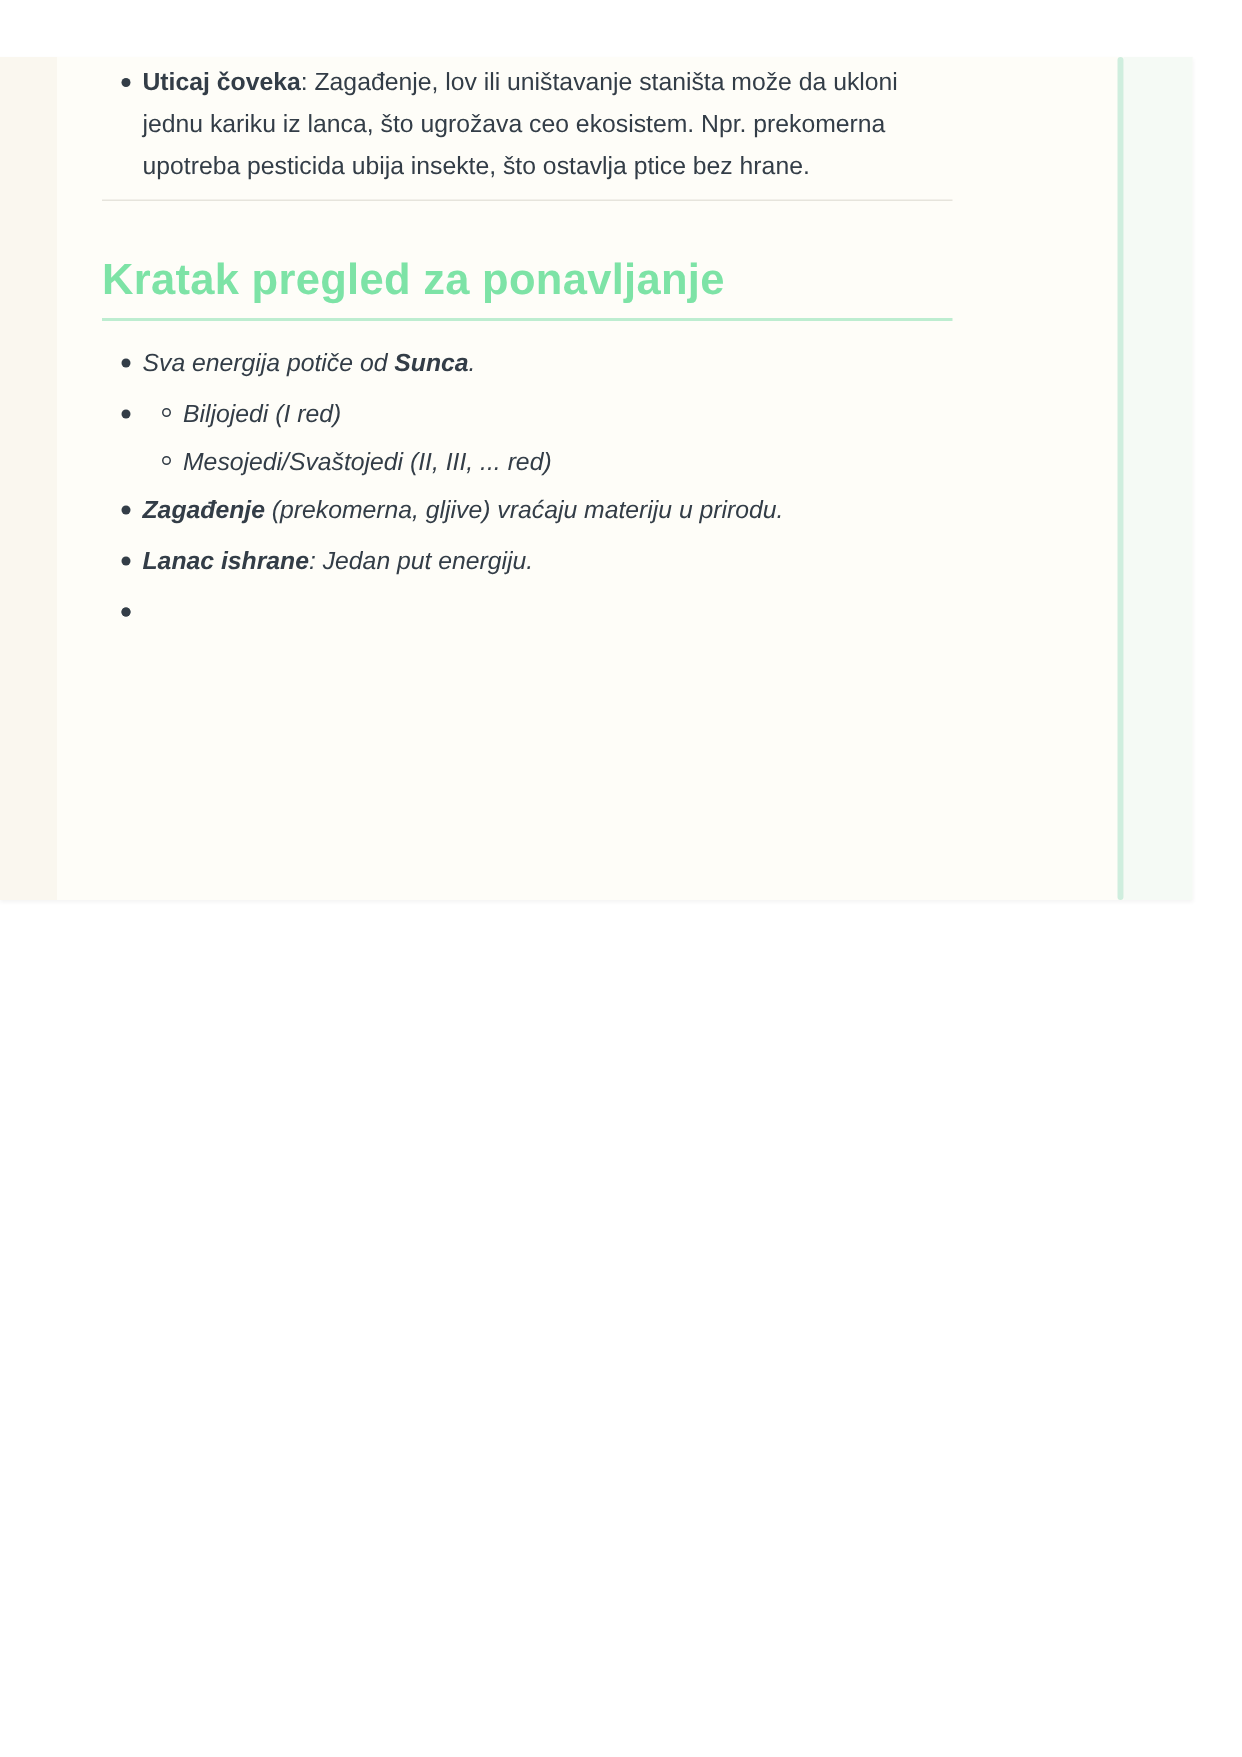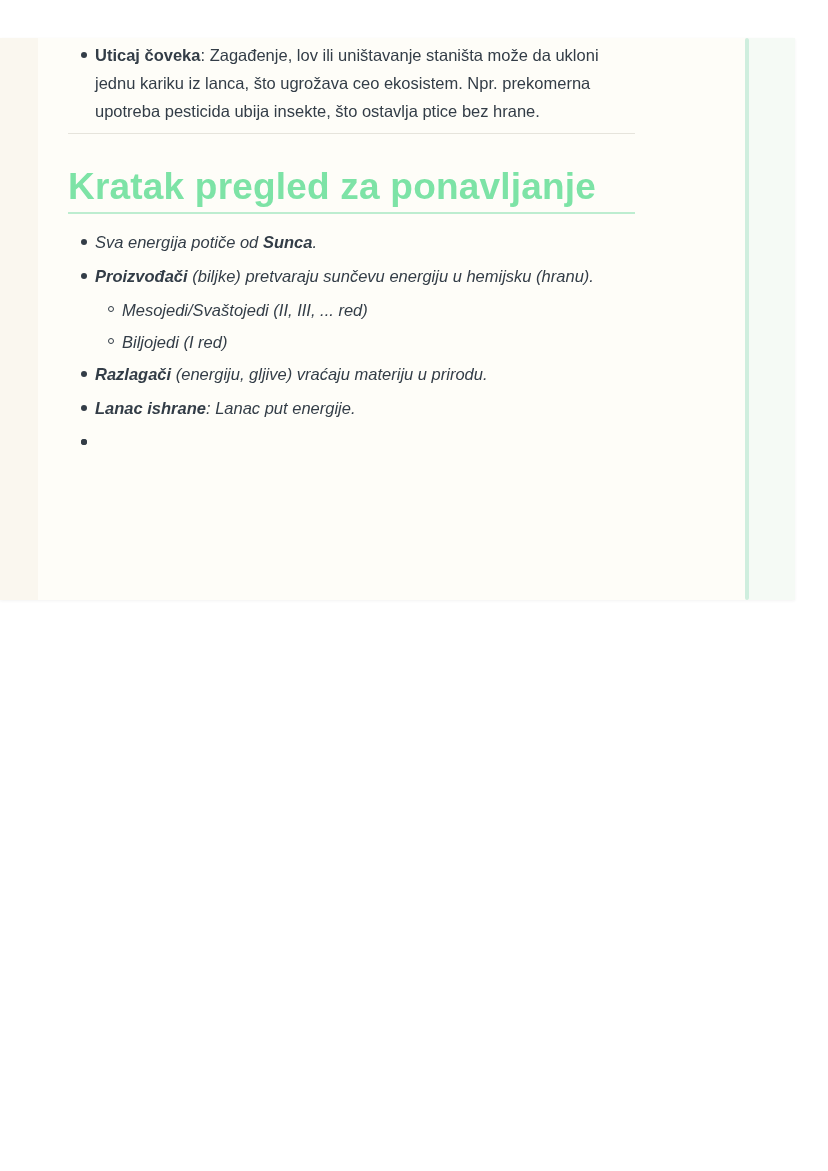--- a/index.html
+++ b/index.html
@@ -96,21 +96,21 @@
     background: transparent;
     border: 1.5px solid var(--text);
   }
   .divider {
     border: none;
     border-top: 1px solid var(--divider);
     margin: 8px 0 0 0;
     width: 100%;
   }
   .section-heading {
-    font-size: 37px;
+    font-size: 29px;
     line-height: 34px;
     font-weight: 700;
     color: var(--heading_green);
     margin: 36px 0 0 0;
     padding-bottom: 8px;
     border-bottom: 2px solid var(--underline_green);
     letter-spacing: 0.2px;
   }
   .summary-list { margin-top: 14px; font-style: italic; }
   .footer {
@@ -131,24 +131,24 @@
     <div class="accent-halo"></div>
     <div class="accent-line"></div>
     <div class="content">
       <ul class="list top-list">
           <li class="li level-1"><span class="marker"></span><span class="li-text"><b>Uticaj čoveka</b><span>: Zagađenje, lov ili uništavanje staništa može da ukloni jednu kariku iz lanca, što ugrožava ceo ekosistem. Npr. prekomerna upotreba pesticida ubija insekte, što ostavlja ptice bez hrane.</span></span></li>
         </ul>
       <hr class="divider">
       <h2 class="section-heading">Kratak pregled za ponavljanje</h2>
       <ul class="list summary-list">
           <li class="li level-1"><span class="marker"></span><span class="li-text"><span>Sva energija potiče od </span><b>Sunca</b><span>.</span></span></li>
-          <li class="li level-1"><span class="marker"></span><span class="li-text"><b>Proizvođači</b><span> (biljke) pretvaraju sunčevu energiju u hemijsku (hranu).</span></span></li>
+          <li class="li level-1"><span class="marker"></span></li>
+          <li class="li level-2"><span class="marker"></span><span class="li-text"><span>Biljojedi (I red)</span></span></li>
           <li class="li level-2"><span class="marker"></span><span class="li-text"><span>Mesojedi/Svaštojedi (II, III, ... red)</span></span></li>
-          <li class="li level-2"><span class="marker"></span><span class="li-text"><span>Biljojedi (I red)</span></span></li>
-          <li class="li level-1"><span class="marker"></span><span class="li-text"><b>Razlagači</b><span> (energiju, gljive) vraćaju materiju u prirodu.</span></span></li>
-          <li class="li level-1"><span class="marker"></span><span class="li-text"><b>Lanac ishrane</b><span>: Lanac put energije.</span></span></li>
+          <li class="li level-1"><span class="marker"></span><span class="li-text"><b>Zagađenje</b><span> (prekomerna, gljive) vraćaju materiju u prirodu.</span></span></li>
+          <li class="li level-1"><span class="marker"></span><span class="li-text"><b>Lanac ishrane</b><span>: Jedan put energiju.</span></span></li>
           <li class="li level-1"><span class="marker"></span></li>
           <li class="li level-1"><span class="marker"></span></li>
         </ul>
     </div>
   </div>
   <div class="footer">(c) Knowunity 2025</div>
 </div>
 
 </body></html>

